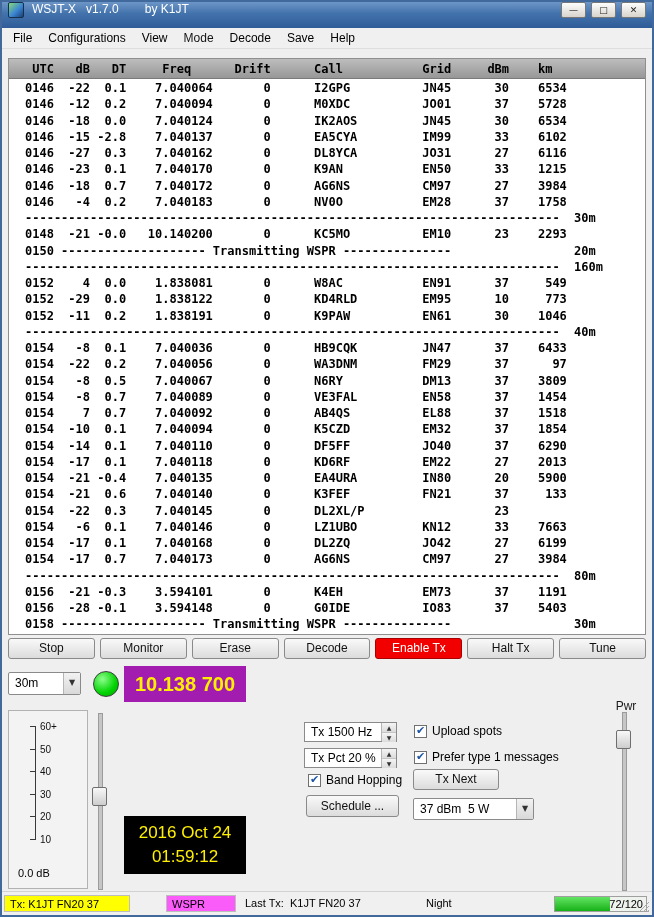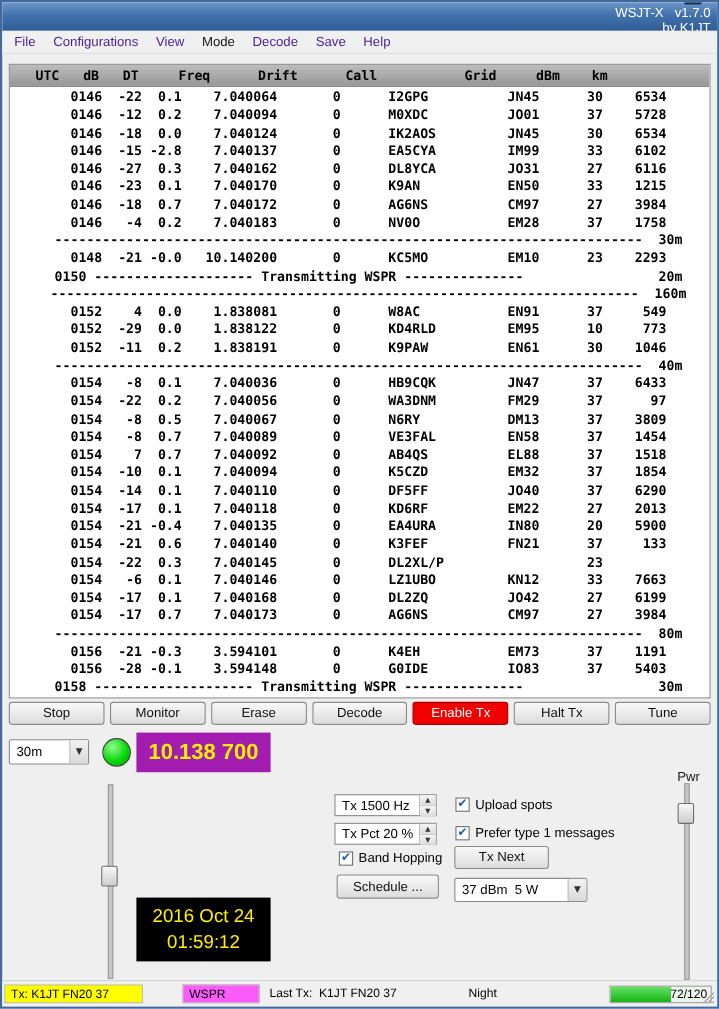--- a/index.html
+++ b/index.html
@@ -5,44 +5,44 @@
   * { margin:0; padding:0; box-sizing:border-box; }
   html,body { width:654px; height:917px; }
   body { font-family:"Liberation Sans",sans-serif; background:#fff; }
 
   .window { position:relative; width:654px; height:917px; background:#efefef;
             border:2px solid #42699c; overflow:hidden; }
 
   
   .titlebar { position:absolute; left:0; top:0; right:0; height:26px;
               background:linear-gradient(180deg,#6d96c8 0%,#4272ab 45%,#2f5c98 100%);
-              display:flex; align-items:flex-end; padding:0 6px;flex-direction:column; }
+              display:flex; align-items:flex-start; padding:0 6px; }
   .app-icon { width:16px; height:16px; margin-right:8px; border-radius:2px;
               background:linear-gradient(135deg,#86d977 0%,#3b86d4 55%,#1a3f74 100%);
               border:1px solid #16314f; }
   .title-text { color:#fff; font-size:12px; white-space:pre; }
   .byline { color:#fff; font-size:12px; margin-left:26px; }
   .win-buttons { margin-left:auto; display:flex; gap:5px; }
   .win-btn { width:25px; height:16px; background:linear-gradient(#fdfdfd,#d8d4cd);
              border:1px solid #777; border-radius:2px; font-size:9px; line-height:14px;
              text-align:center; color:#222; font-family:"DejaVu Sans",sans-serif; }
 
   
   .menubar { position:absolute; left:0; top:26px; right:0; height:21px; background:#f0f0f0;
              border-bottom:1px solid #dedede; display:flex; align-items:center; padding-left:3px; }
   .mitem { font-size:12px; padding:3px 8px; color:#141414; }
-  .mitem.disabled { color:#4c1d95; }
+  .mitem.disabled { color:#000000; }
 
   
   .decodes { position:absolute; left:6px; top:56px; width:638px; height:577px;
              border:1px solid #8f8f8f; background:#fff; overflow:hidden;
              font-family:"DejaVu Sans Mono",monospace; font-weight:bold; font-size:12px; color:#000; }
   .thead { height:20px; line-height:20px; white-space:pre; padding-left:16px;
            background:linear-gradient(#bdbdbd,#979797); border-bottom:1px solid #7a7a7a; }
-  .tbody { padding-top:1px;text-align:center; }
+  .tbody { padding-top:1px; }
   .trow { white-space:pre; height:16.26px; line-height:16.26px; padding-left:16px; overflow:hidden; }
 
   
   .btnrow { position:absolute; left:6px; top:636px; width:638px; display:flex; gap:5px; }
   .pbtn { flex:1; height:21px; border:1px solid #8a8a8a; border-radius:3px;
           background:linear-gradient(#f9f9f9,#dcdcdc); font-size:12px; color:#111;
           text-align:center; line-height:19px; }
   .pbtn.red { background:#f20000; color:#fff; border-color:#a80000; }
 
   
@@ -196,20 +196,32 @@
   </div>
 
   <div class="combo" style="left:6px; top:670px; width:73px; height:23px;">
     <div class="combo-val">30m</div>
     <div class="combo-arrow">▼</div>
   </div>
   <div class="lamp"></div>
   <div class="freq-display">10.138 700</div>
   <div class="pwr-label">Pwr</div>
 
+  <div class="meter">
+    <div class="meter-axis"></div>
+    <div id="scale">
+        <div class="scale-row" style="top: 10px;">60+</div>
+        <div class="scale-row" style="top: 32.6px;">50</div>
+        <div class="scale-row" style="top: 55.2px;">40</div>
+        <div class="scale-row" style="top: 77.8px;">30</div>
+        <div class="scale-row" style="top: 100.4px;">20</div>
+        <div class="scale-row" style="top: 123px;">10</div>
+      </div>
+    <div class="meter-readout">0.0 dB</div>
+  </div>
 
   <div class="vslider" style="left:90px; top:711px; height:177px;">
     <div class="slider-handle" style="top:74px;"></div>
   </div>
 
   <div class="vslider" style="left:614px; top:710px; height:179px;">
     <div class="slider-handle" style="top:18px;"></div>
   </div>
 
   <div class="spin" style="left:302px; top:720px;">

